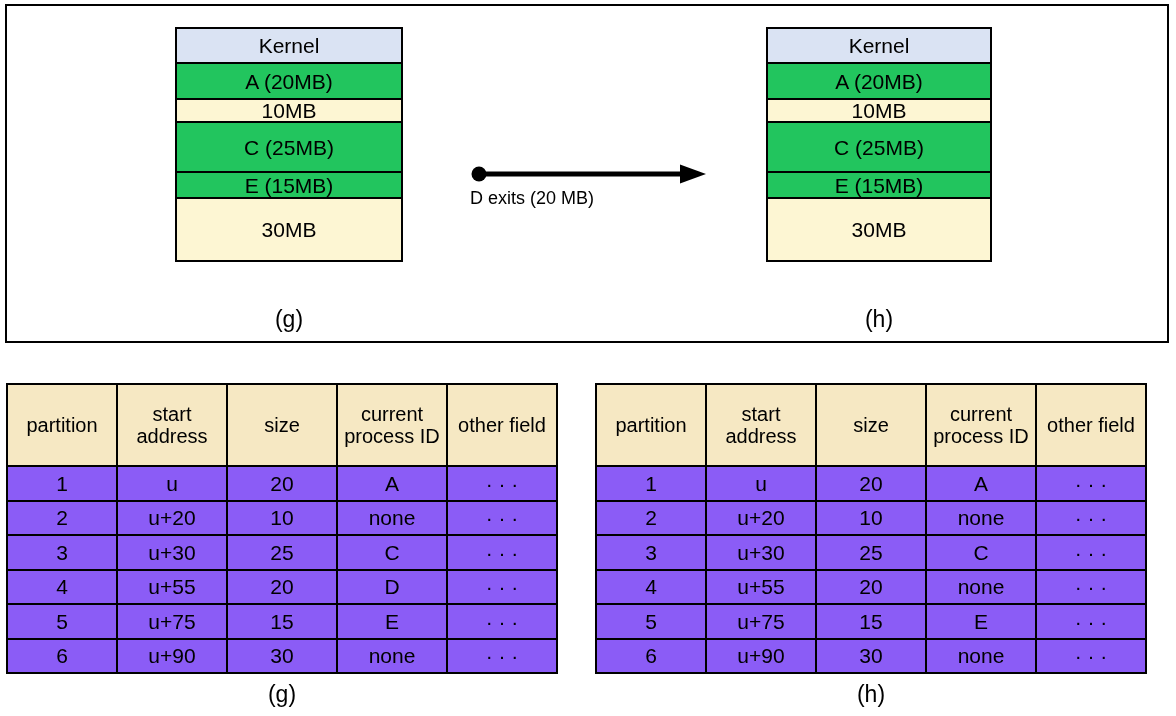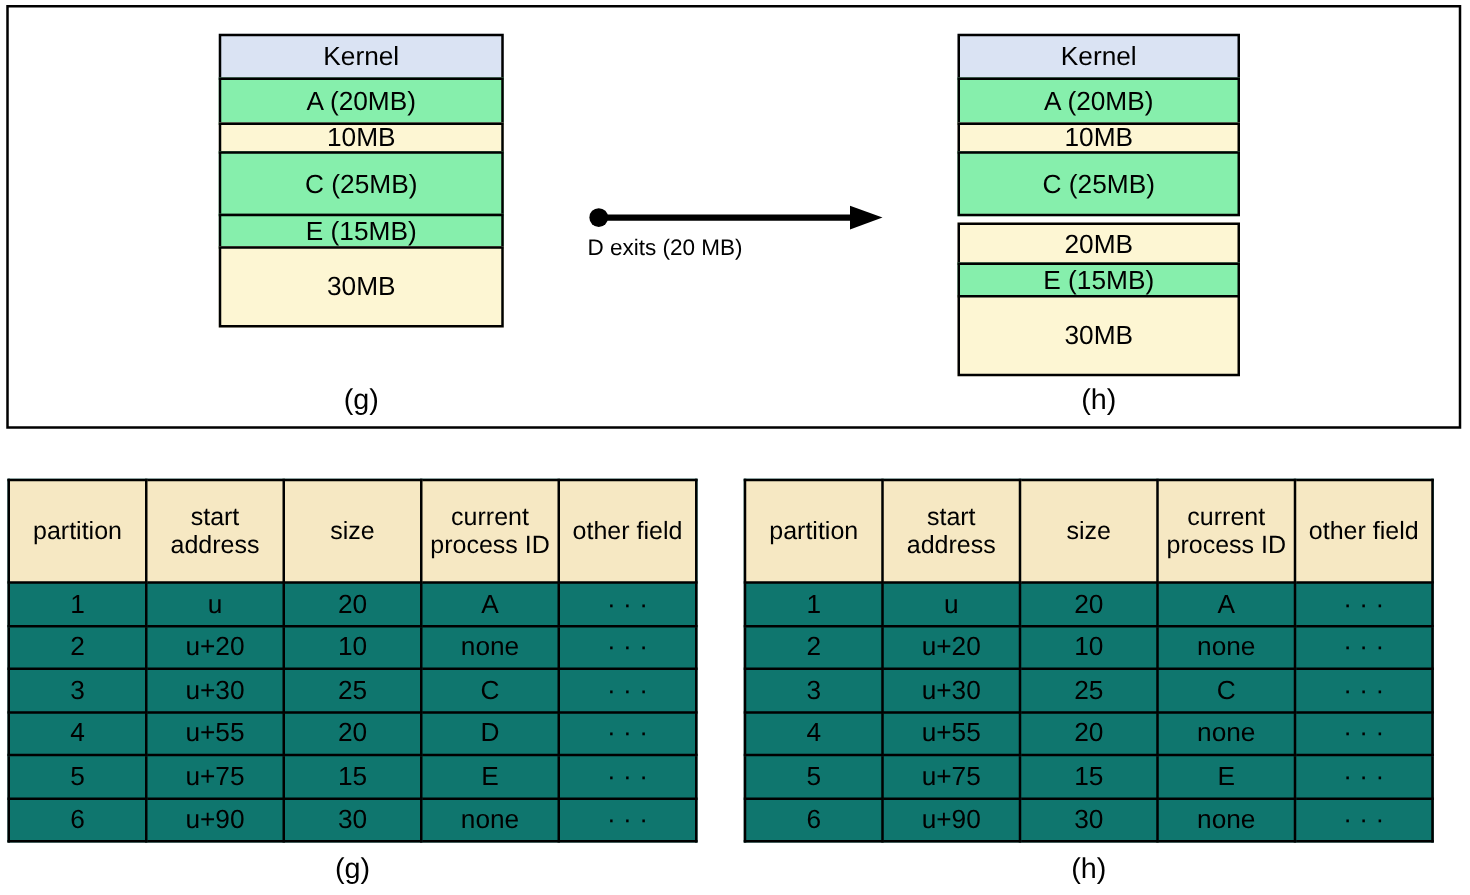--- a/index.html
+++ b/index.html
@@ -20,21 +20,21 @@
   .panel {
     position:absolute; left:5px; top:4px; width:1164px; height:339px;
     border:2px solid var(--line); box-sizing:border-box; background:#fff;
   }
 
   
   .memstack { position:absolute; width:228px;border-radius:19px; }
   .memstack .block {
     box-sizing:border-box; border:2px solid var(--line); margin-top:-2px;
     display:flex; align-items:center; justify-content:center;
-    font-size:21px; background:#86efac; overflow:hidden; line-height:1;
+    font-size:21px; background:#22c55e; overflow:hidden; line-height:1;
   }
   .memstack .block:first-child { margin-top:0; }
   .memstack .block.kernel { background:var(--kernel-bg); }
   .memstack .block.free   { background:var(--free-bg); }
   .memstack .block.gap-above { margin-top:5px; }
 
   .diagram-label, .table-label {
     position:absolute; text-align:center; font-size:23px;
   }
 
@@ -42,21 +42,21 @@
   .arrow-wrap { position:absolute; left:468px; top:160px; width:240px; height:28px; }
   .arrow-label {
     position:absolute; left:470px; top:188px; width:236px;
     text-align:left; font-size:18px; white-space:nowrap;
   }
 
   
   .ptable { position:absolute; top:383px; }
   .ptable table {
     border-collapse:collapse; table-layout:fixed; width:552px;
-    background:#0f766e;
+    background:#8b5cf6;
   }
   .ptable th {
     box-sizing:border-box; height:82px; background:var(--tan-bg);
     border:2px solid var(--line); font-weight:400; font-size:20px;
     line-height:1.12; padding:0 5px; text-align:center; vertical-align:middle;
   }
   .ptable td {
     box-sizing:border-box; height:34.5px; border:2px solid var(--line);
     font-size:21px; text-align:center; vertical-align:middle; line-height:1;
   }
@@ -74,21 +74,20 @@
     <div class="block process" style="height: 28px;">E (15MB)</div>
     <div class="block free" style="height: 65px;">30MB</div>
   </div>
 <div class="diagram-label" style="left:175px; top:306px; width:228px;">(g)</div>
 
 <div class="memstack" style="left:766px; top:27px; width:226px;">
     <div class="block kernel" style="height: 37px;">Kernel</div>
     <div class="block process" style="height: 38px;">A (20MB)</div>
     <div class="block free" style="height: 25px;">10MB</div>
     <div class="block process" style="height: 52px;">C (25MB)</div>
-    <div class="block free gap-above" style="height: 34px;">20MB</div>
     <div class="block process" style="height: 28px;">E (15MB)</div>
     <div class="block free" style="height: 65px;">30MB</div>
   </div>
 <div class="diagram-label" style="left:766px; top:306px; width:226px;">(h)</div>
 
 <div class="arrow-wrap">
   <svg width="240" height="28" viewBox="0 0 240 28">
     <circle cx="11" cy="14" r="7.5" fill="#000"></circle>
     <line x1="11" y1="14" x2="213" y2="14" stroke="#000" stroke-width="5"></line>
     <polygon points="212,4.5 238,14 212,23.5" fill="#000"></polygon>

